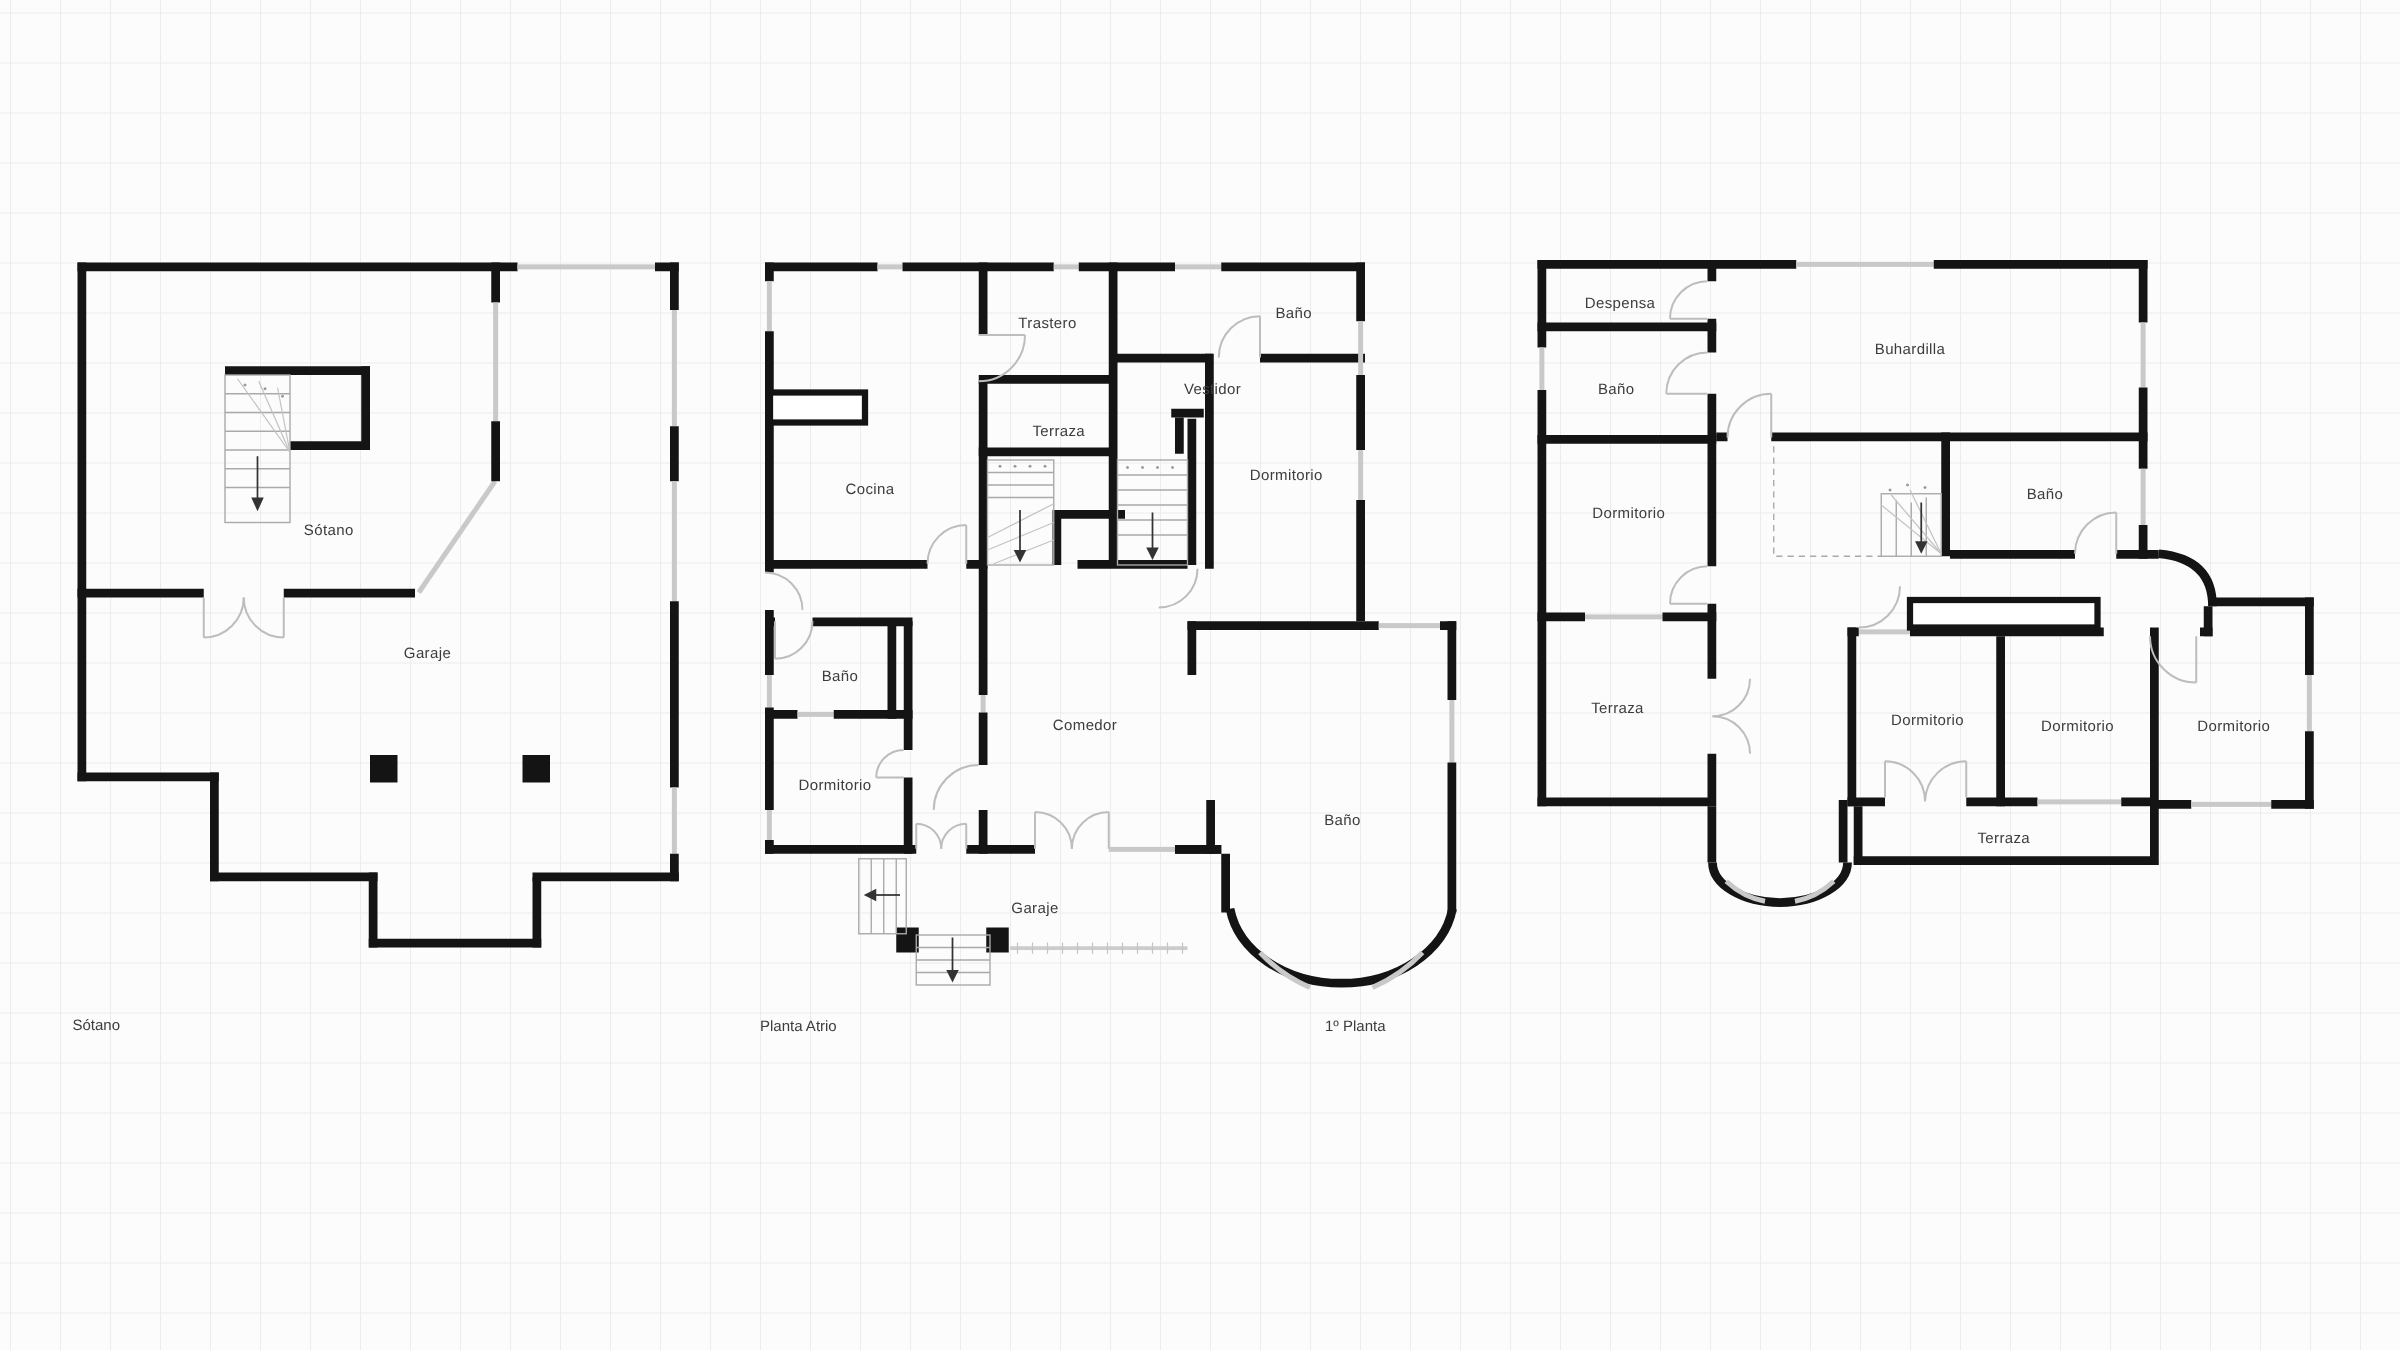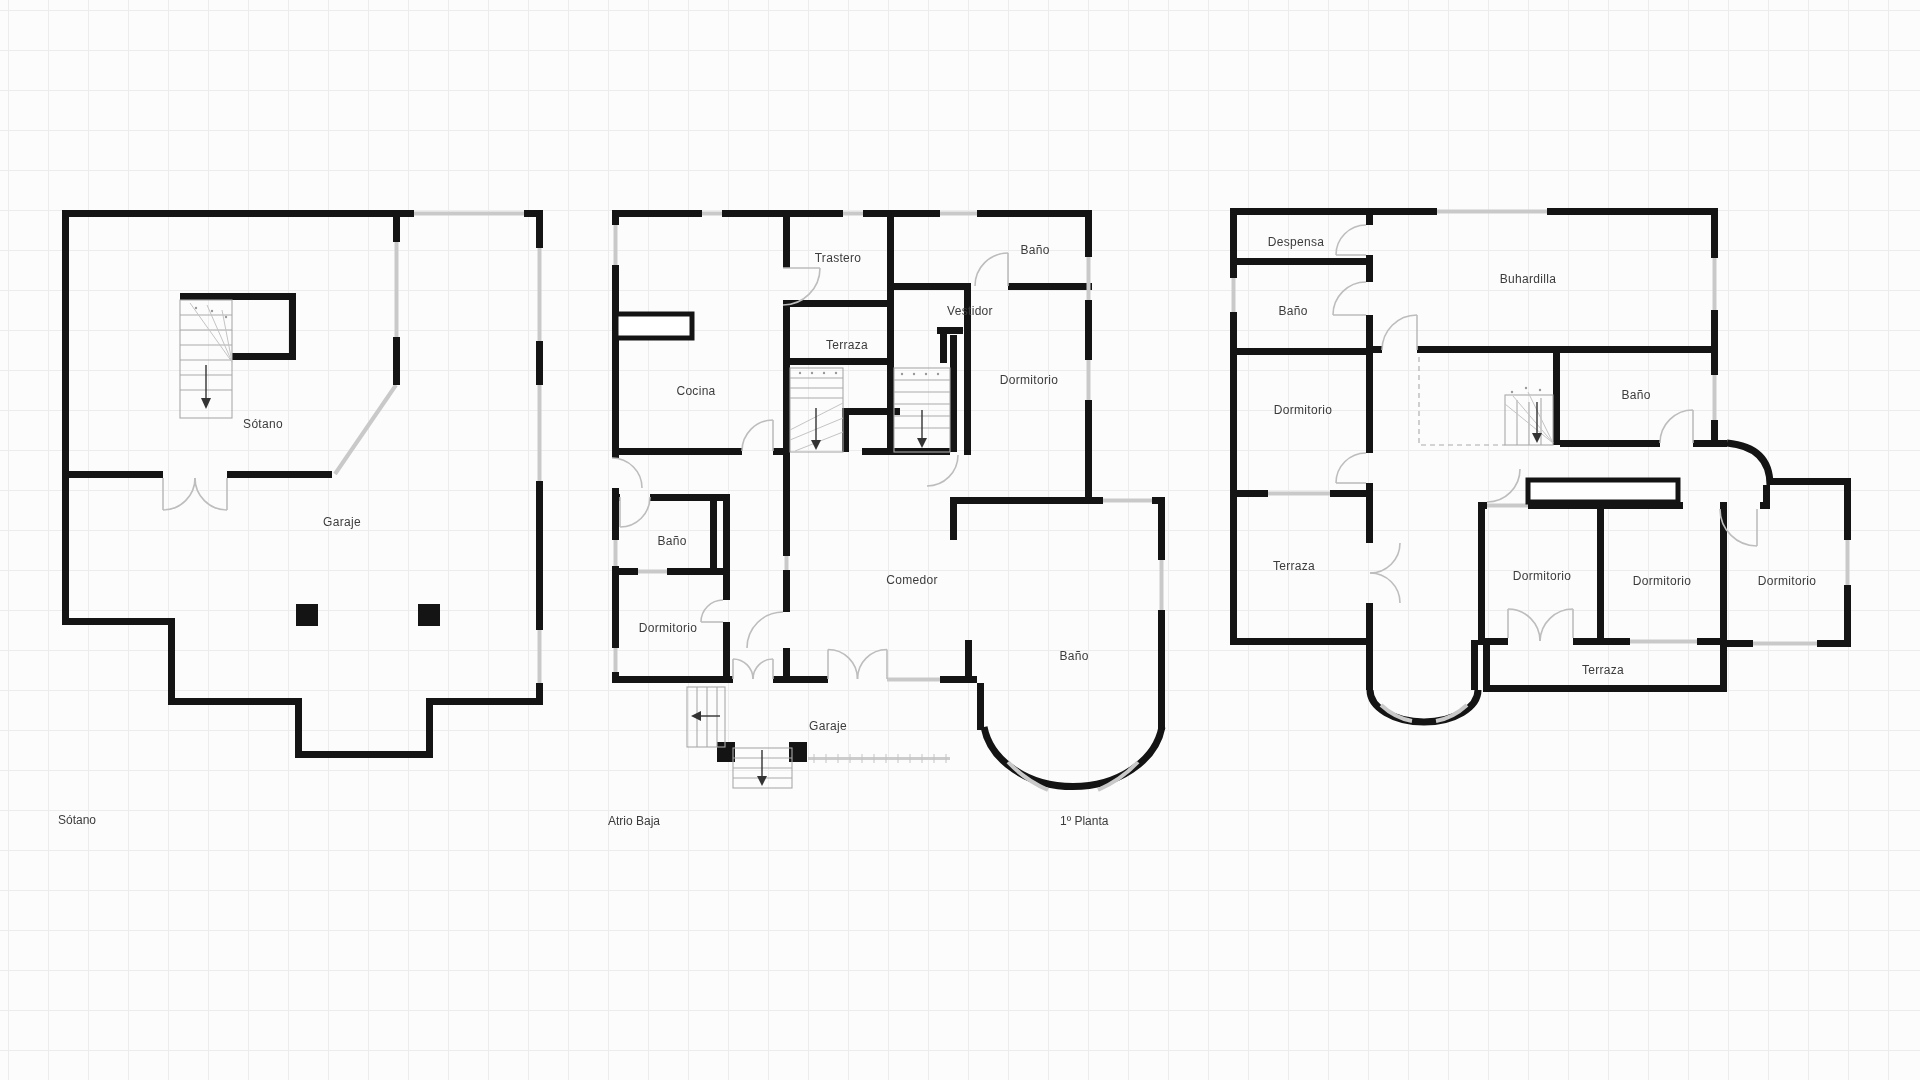--- a/index.html
+++ b/index.html
@@ -399,32 +399,32 @@
   <div class="lbl" style="left:342px;top:522px">Garaje</div>
 
   <div class="lbl" style="left:838px;top:258px">Trastero</div>
   <div class="lbl" style="left:1035px;top:250px">Baño</div>
   <div class="lbl" style="left:970px;top:311px">Vestidor</div>
   <div class="lbl" style="left:847px;top:345px">Terraza</div>
   <div class="lbl" style="left:696px;top:391px">Cocina</div>
   <div class="lbl" style="left:1029px;top:380px">Dormitorio</div>
   <div class="lbl" style="left:672px;top:541px">Baño</div>
   <div class="lbl" style="left:668px;top:628px">Dormitorio</div>
-  <div class="lbl" style="left:912px;top:580px">Comedor</div>
+  <div class="lbl" style="left:868px;top:580px">Comedor</div>
   <div class="lbl" style="left:1074px;top:656px">Baño</div>
   <div class="lbl" style="left:828px;top:726px">Garaje</div>
 
   <div class="lbl" style="left:1296px;top:242px">Despensa</div>
   <div class="lbl" style="left:1528px;top:279px">Buhardilla</div>
   <div class="lbl" style="left:1293px;top:311px">Baño</div>
   <div class="lbl" style="left:1303px;top:410px">Dormitorio</div>
   <div class="lbl" style="left:1636px;top:395px">Baño</div>
   <div class="lbl" style="left:1294px;top:566px">Terraza</div>
   <div class="lbl" style="left:1542px;top:576px">Dormitorio</div>
   <div class="lbl" style="left:1662px;top:581px">Dormitorio</div>
   <div class="lbl" style="left:1787px;top:581px">Dormitorio</div>
   <div class="lbl" style="left:1603px;top:670px">Terraza</div>
 
   <div class="caption" style="left:58px;top:820px">Sótano</div>
-  <div class="caption" style="left:608px;top:821px">Atrio Baja</div>
+  <div class="caption" style="left:608px;top:821px">Planta Atrio</div>
   <div class="caption" style="left:1060px;top:821px">1º Planta</div>
 
 </div>
 
 </body></html>

